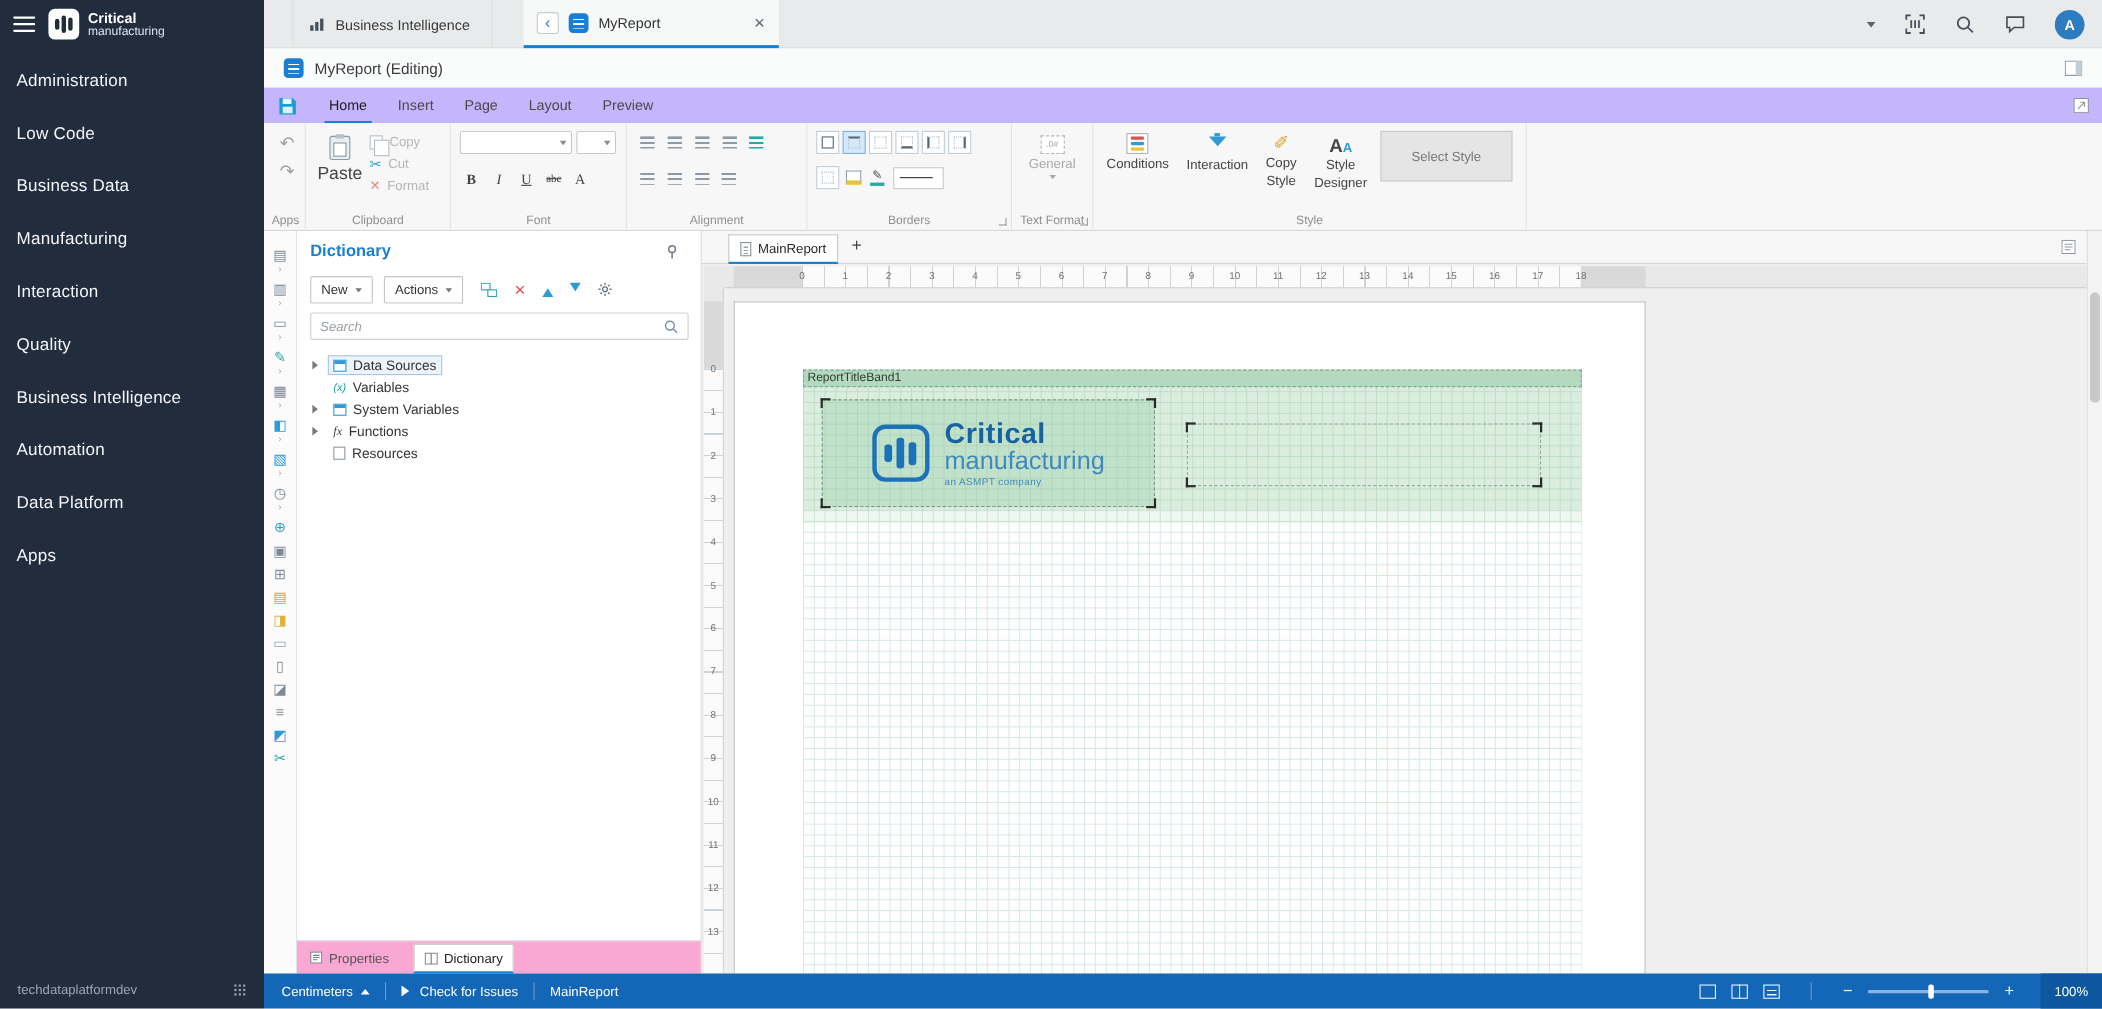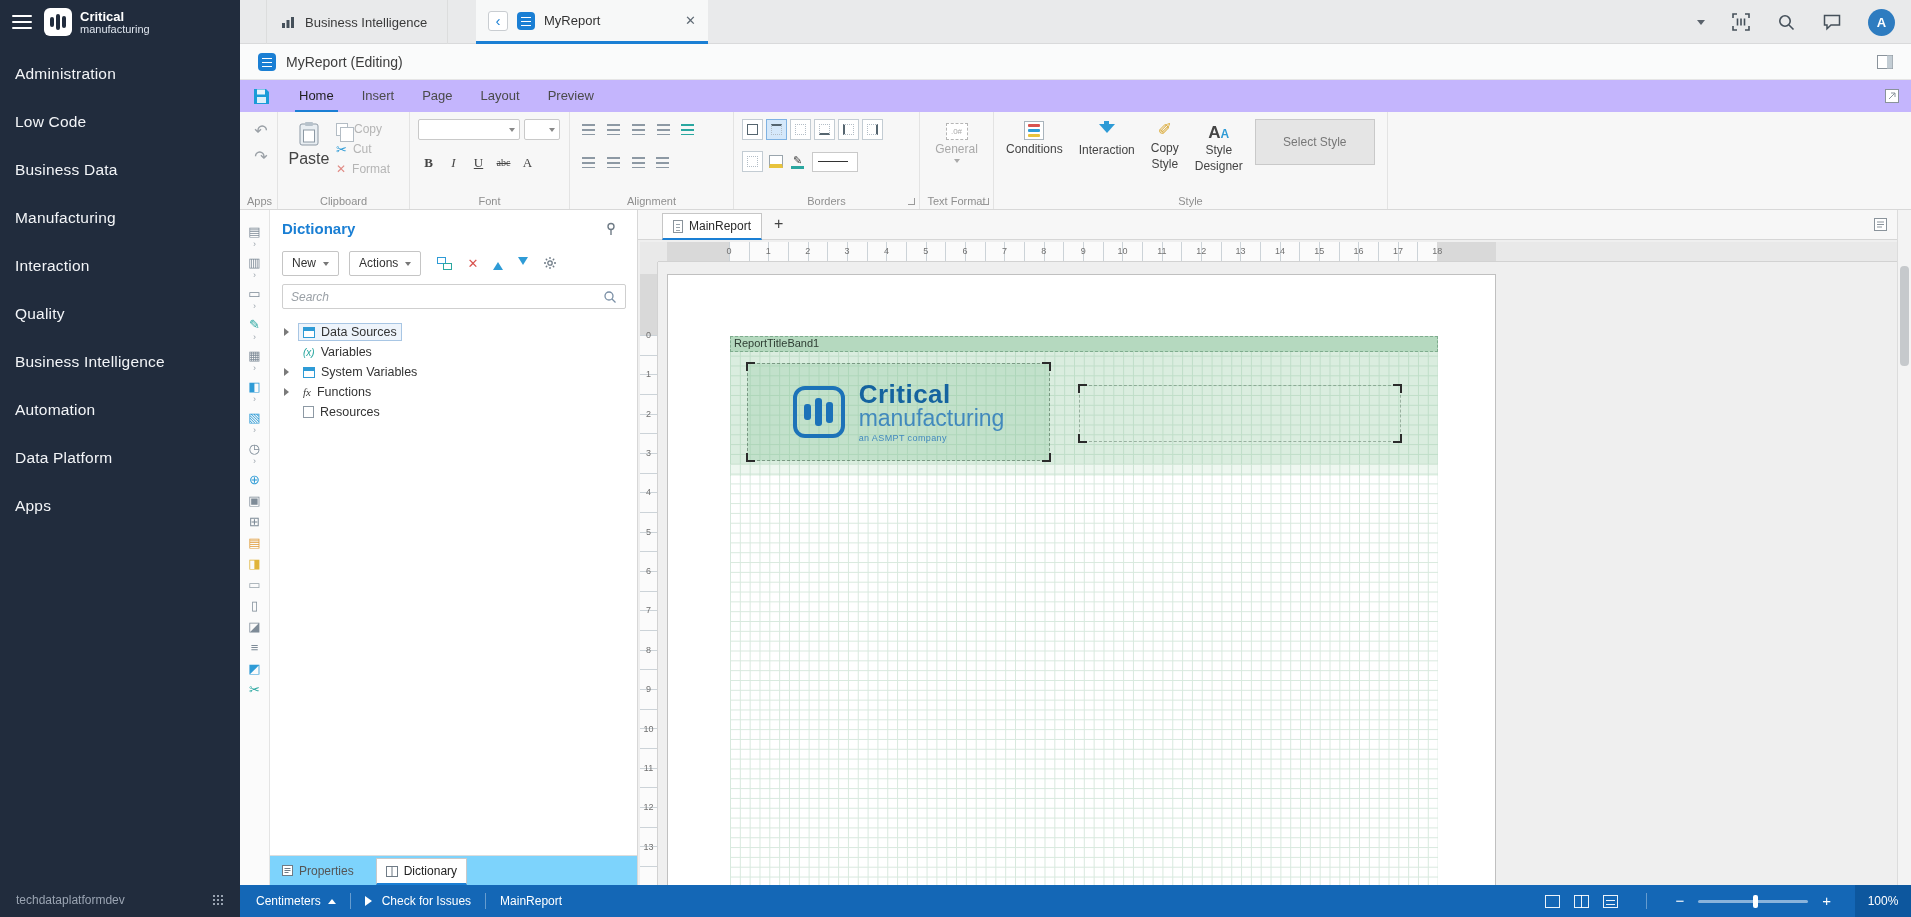--- a/index.html
+++ b/index.html
@@ -124,21 +124,21 @@
   .dict-tree { position:absolute; left:0; top:112px; right:0; }
   .tree-row { height:20px; display:flex; align-items:center; padding-left:14px; font-size:12.5px; color:#333; cursor:pointer; }
   .expander { width:14px; display:flex; align-items:center; }
   .expander .tri { width:0; height:0; border:4px solid transparent; border-left:5px solid #7a7a7a; }
   .node { display:flex; align-items:center; gap:6px; padding:1px 4px; border:1px solid transparent; }
   .tree-row.selected .node { background:#eef4fb; border:1px solid #a8c6e4; }
   .ic-table { width:12px; height:11px; border:1px solid #2e9bd6; background:linear-gradient(#2e9bd6 0 3px, #fff 3px); flex:none; }
   .ic-var { color:#2aa7a0; font-size:10px; font-style:italic; flex:none; }
   .ic-fx { font-style:italic; font-size:11px; color:#3c3c3c; font-family:"Liberation Serif",serif; flex:none; }
   .ic-res { width:11px; height:12px; border:1px solid #8d99a4; background:#fff; flex:none; }
-  .dict-tabs { position:absolute; bottom:0; left:0; right:0; height:30px; background:#7dd3fc; border-top:1px solid #ddd; display:flex; align-items:stretch; padding-left:12px; gap:22px; }
+  .dict-tabs { position:absolute; bottom:0; left:0; right:0; height:30px; background:#f9a8d4; border-top:1px solid #ddd; display:flex; align-items:stretch; padding-left:12px; gap:22px; }
   .dtab { display:flex; align-items:center; gap:6px; font-size:12px; color:#555; cursor:pointer; }
   .dtab.active { background:#fff; border:1px solid #c9c9c9; border-bottom:2px solid #1a7fd4; padding:0 9px; color:#222; margin-top:2px; }
 
   
   .canvas-region { position:absolute; left:398px; top:0; width:1259px; height:675px; background:#efefef; overflow:hidden; }
   .report-tabs { position:absolute; top:0; left:0; right:0; height:30px; background:#f7f7f7; border-bottom:1px solid #d6d6d6; }
   .rp-tab { position:absolute; left:24px; top:3px; height:27px; background:#fff; border:1px solid #c6c6c6; border-bottom:2px solid #1a7fd4; display:flex; align-items:center; gap:6px; padding:0 10px; font-size:12px; color:#2a2a2a; cursor:pointer; }
   .page-ic { width:10px; height:13px; border:1px solid #8a939b; background:#fff; position:relative; flex:none; }
   .page-ic::before { content:""; position:absolute; left:2px; right:2px; top:3px; height:7px; background:repeating-linear-gradient(#9aa5ad 0 1px, transparent 1px 3px); }
   .rp-add { position:absolute; left:136px; top:5px; font-size:16px; color:#444; cursor:pointer; }

